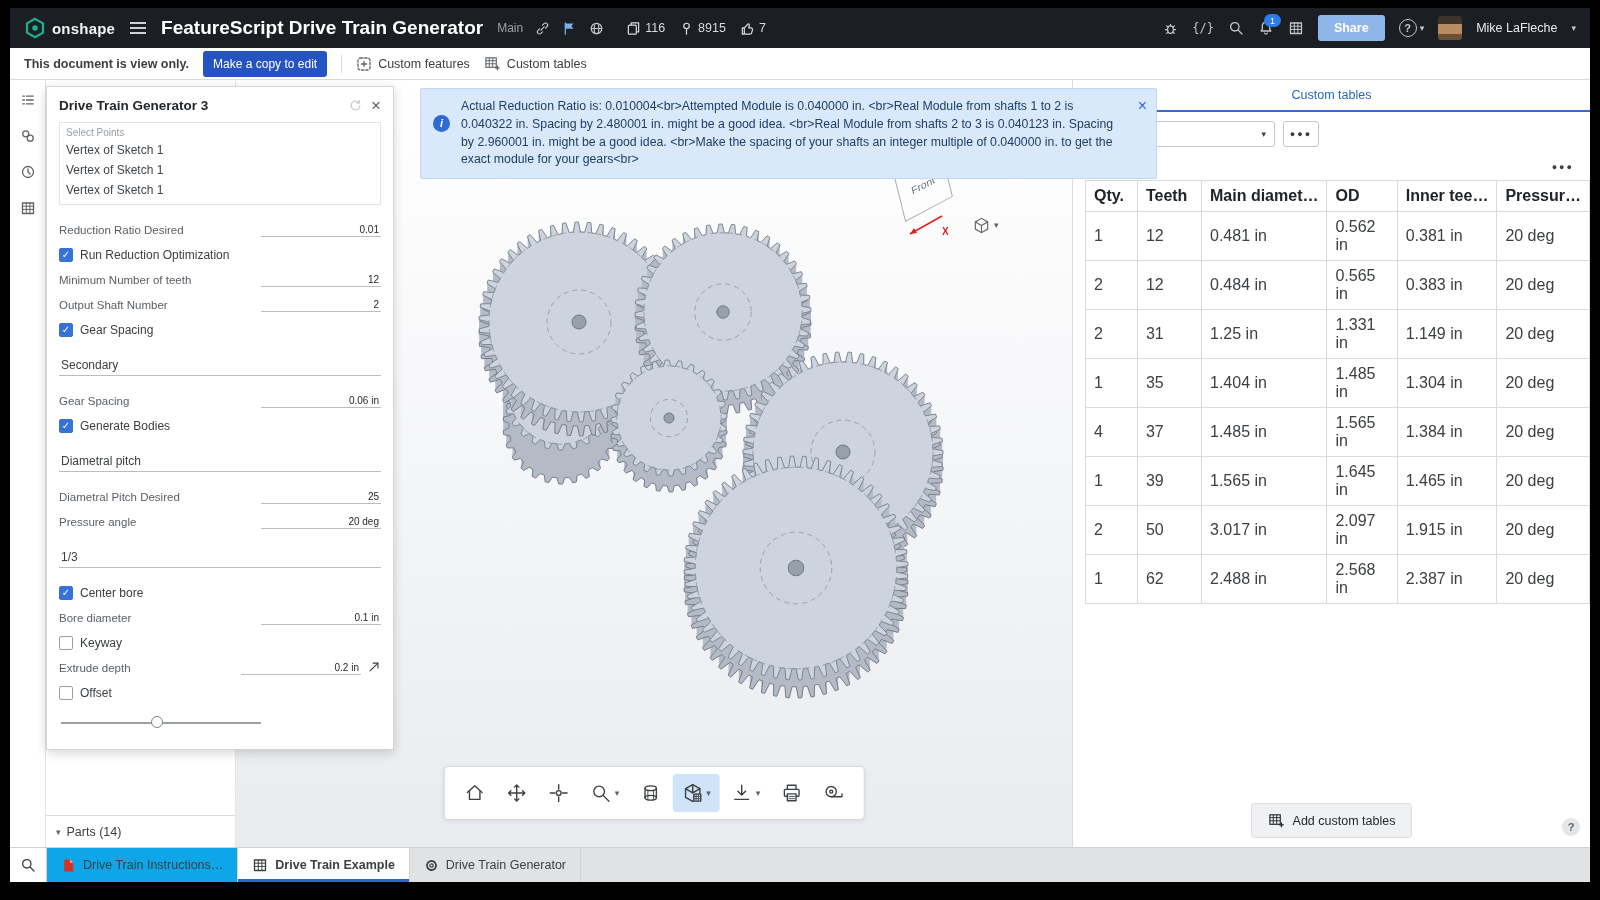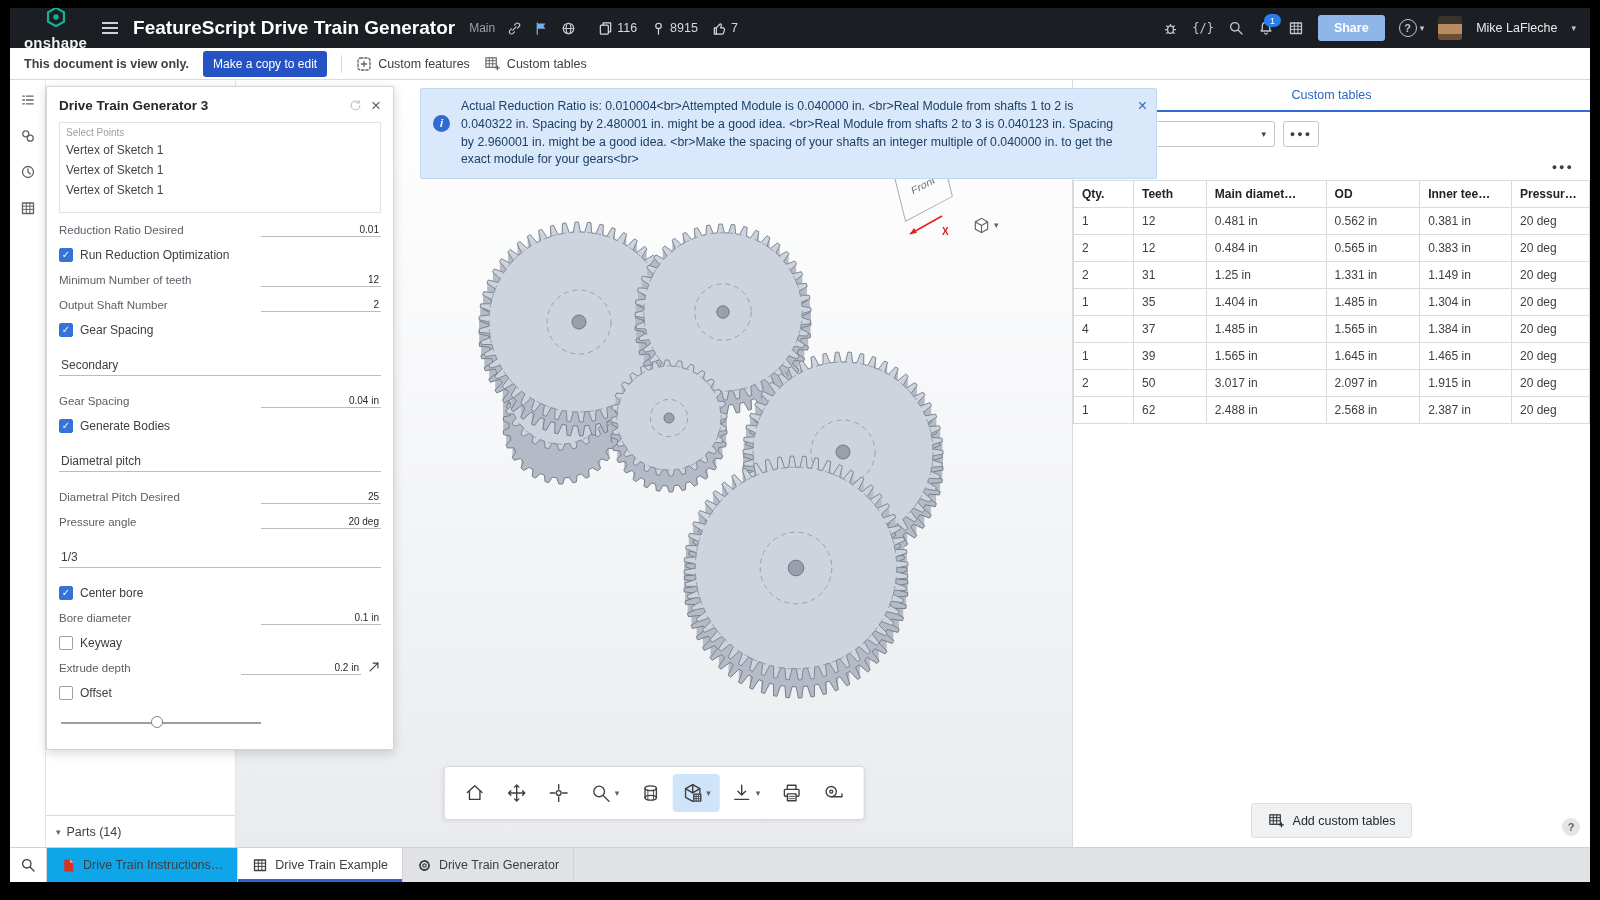--- a/index.html
+++ b/index.html
@@ -2,21 +2,21 @@
 <html><head>
 <meta charset="utf-8">
 <style>
   html,body{margin:0;padding:0;width:1600px;height:900px;background:#000;overflow:hidden;
     font-family:"Liberation Sans",sans-serif;-webkit-font-smoothing:antialiased;}
   .app{position:absolute;left:10px;top:8px;width:1580px;height:874px;background:#fff;overflow:hidden;}
 
   
   .topbar{position:absolute;left:0;top:0;right:0;height:40px;background:#1b1e23;color:#e8eaed;
     display:flex;align-items:center;padding:0 14px;gap:12px;box-sizing:border-box;}
-  .brand{display:flex;align-items:center;gap:6px;flex-direction:column;}
+  .brand{display:flex;align-items:center;gap:6px;}
   .brand .logo-text{font-size:15px;font-weight:600;color:#f1f3f4;letter-spacing:.2px;}
   .hamb{color:#cfd3d8;display:flex;align-items:center;cursor:pointer;margin:0 2px;}
   .doc-title{font-size:19px;font-weight:700;color:#fff;white-space:nowrap;}
   .workspace{font-size:12px;color:#9aa0a6;margin-left:2px;}
   .tb-ic{color:#c3c7cc;display:flex;align-items:center;}
   .stats{display:flex;align-items:center;gap:14px;margin-left:10px;}
   .stat{display:flex;align-items:center;gap:4px;font-size:12.5px;color:#d7dadd;}
   .tb-right{margin-left:auto;display:flex;align-items:center;gap:14px;}
   .bellwrap{position:relative;display:flex;}
   .badge{position:absolute;top:-6px;right:-7px;background:#2b7de9;color:#fff;font-size:9px;
@@ -60,21 +60,21 @@
   .banner .close{position:absolute;right:9px;top:5px;color:#2f6bd0;font-size:16px;cursor:pointer;}
 
   
   .dialog{position:absolute;left:36px;top:78px;width:348px;background:#fff;border:1px solid #d3d5d8;
     box-shadow:0 3px 10px rgba(0,0,0,.16);z-index:7;box-sizing:border-box;}
   .dlg-head{display:flex;align-items:center;gap:8px;padding:10px 12px 6px;}
   .dlg-title{font-size:13.5px;font-weight:600;color:#24282d;flex:1;}
   .dlg-regen{color:#c4c8cc;display:flex;}
   .dlg-close{color:#5f6368;font-size:17px;cursor:pointer;line-height:1;}
   .dlg-body{padding:2px 12px 16px;}
-  .points-box{border:1px solid #e1e3e6;margin-bottom:6px;padding-bottom:12px;}
+  .points-box{border:1px solid #e1e3e6;margin-bottom:14px;padding-bottom:4px;}
   .points-label{font-size:10px;color:#9aa0a6;padding:4px 6px 2px;}
   .point-row{font-size:12px;color:#3f454b;padding:3px 6px;cursor:pointer;}
   .f-row{display:flex;align-items:center;justify-content:space-between;margin:4px 0;min-height:21px;}
   .f-label{font-size:11.5px;color:#5a6067;}
   .f-input{font-size:10px;color:#24292e;border-bottom:1px solid #b9bdc2;min-width:116px;text-align:right;
     padding:2px 2px 1px;cursor:text;}
   .f-row.cb{justify-content:flex-start;gap:7px;}
   .cbox{width:12px;height:12px;border:1px solid #9aa0a6;border-radius:2px;background:#fff;color:#fff;
     font-size:10px;line-height:12px;text-align:center;cursor:pointer;flex:0 0 auto;}
   .cbox.on{background:#3573d9;border-color:#3573d9;}
@@ -108,39 +108,39 @@
   .rp-tab{font-size:12.5px;color:#2a66c8;cursor:pointer;}
   .rp-controls{display:flex;gap:8px;padding:9px 10px 8px;}
   .rp-select{width:192px;height:26px;border:1px solid #c4c7cb;border-radius:3px;display:flex;align-items:center;
     justify-content:flex-end;padding:0 8px;color:#5f6368;cursor:pointer;box-sizing:border-box;font-size:12px;}
   .rp-dots{width:36px;height:26px;border:1px solid #c4c7cb;border-radius:3px;display:flex;align-items:center;
     justify-content:center;color:#3c4043;font-size:9px;letter-spacing:2px;cursor:pointer;box-sizing:border-box;}
   .rp-section{display:flex;align-items:center;padding:4px 10px 6px;}
   .rp-sec-title{font-size:13px;font-weight:700;color:#24282d;display:flex;align-items:center;gap:5px;cursor:pointer;}
   .rp-sec-title .pcaret{font-size:9px;color:#5f6368;}
   .rp-sec-dots{margin-left:auto;color:#3c4043;font-size:9px;letter-spacing:2px;cursor:pointer;padding:2px 6px;}
-  table.gears{border-collapse:collapse;margin-left:0;font-size:12px;color:#3c4043;}
+  table.gears{border-collapse:collapse;margin-left:12px;font-size:16px;color:#3c4043;}
   table.gears th,table.gears td{border:1px solid #d8dadd;padding:6px 8px;text-align:left;}
   table.gears th{font-weight:700;color:#202428;white-space:nowrap;}
   .rp-footer{position:absolute;left:0;right:0;bottom:10px;display:flex;justify-content:center;}
   .add-tables-btn{display:flex;align-items:center;gap:8px;background:#f0f1f2;border:1px solid #dcdee0;
     border-radius:3px;padding:8px 16px;font-size:12.5px;color:#24282d;cursor:pointer;}
   .rp-help{position:absolute;right:10px;bottom:12px;width:18px;height:18px;border-radius:50%;background:#e3e5e7;
     color:#5f6368;font-size:11px;font-weight:700;display:flex;align-items:center;justify-content:center;cursor:pointer;}
 
   
   .bottombar{position:absolute;left:0;right:0;bottom:0;height:34px;background:#e1e2e4;border-top:1px solid #cfd1d4;
     display:flex;align-items:stretch;}
   .bb-search{width:36px;background:#fff;display:flex;align-items:center;justify-content:center;color:#3c4043;
     cursor:pointer;border-right:1px solid #d5d7da;}
   .bb-tab{display:flex;align-items:center;gap:7px;padding:0 14px;font-size:12.5px;color:#3c4043;cursor:pointer;
     border-right:1px solid #d0d2d5;white-space:nowrap;}
   .bb-tab .lbl{max-width:150px;overflow:hidden;text-overflow:ellipsis;}
   .bb-tab.white{background:#0ea5e9;}
-  .bb-tab.active{background:#fff;box-shadow:inset 0 -3px 0 #2a66c8;font-weight:400;}
+  .bb-tab.active{background:#fff;box-shadow:inset 0 -3px 0 #2a66c8;font-weight:700;}
   .icon{display:inline-flex;align-items:center;justify-content:center;}
   .dash{fill:none;stroke:#99a1ac;stroke-width:1;stroke-dasharray:5 4;}
 </style>
 </head>
 <body>
 
 <div class="app">
 
   <div class="topbar">
     <div class="brand">
@@ -664,21 +664,21 @@
             </span>
           </div>
           <div class="f-row cb">
             <span class="cbox on">✓</span>
             <span class="cb-label">Gear Spacing</span>
           </div>
           <div class="f-sel">Secondary</div>
           <div class="f-row">
             <span class="f-label">Gear Spacing</span>
             <span style="display:flex;align-items:center">
-              <span class="f-input">0.04 in</span>
+              <span class="f-input">0.06 in</span>
             </span>
           </div>
           <div class="f-row cb">
             <span class="cbox on">✓</span>
             <span class="cb-label">Generate Bodies</span>
           </div>
           <div class="f-sel">Diametral pitch</div>
           <div class="f-row">
             <span class="f-label">Diametral Pitch Desired</span>
             <span style="display:flex;align-items:center">

